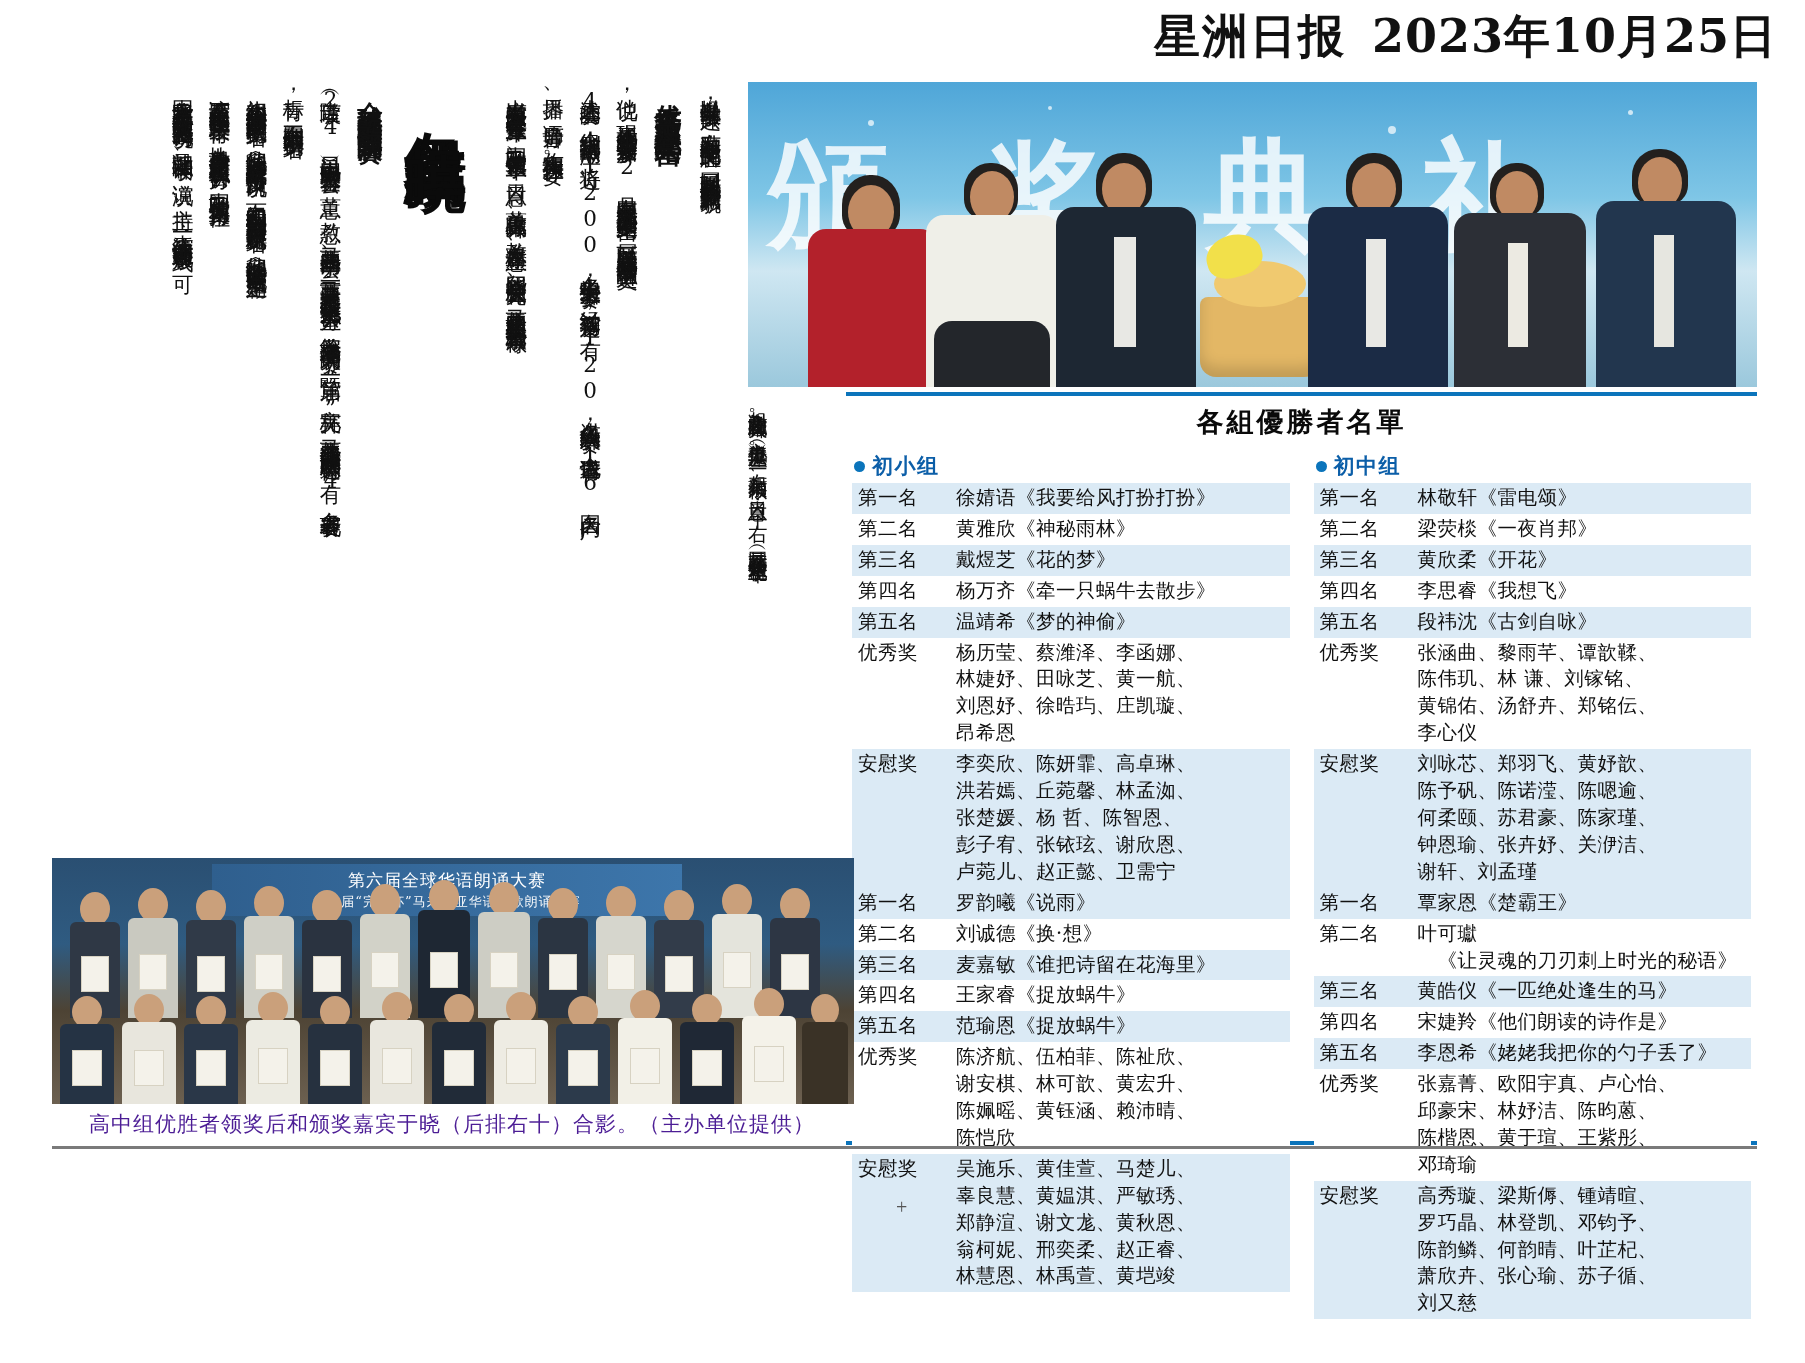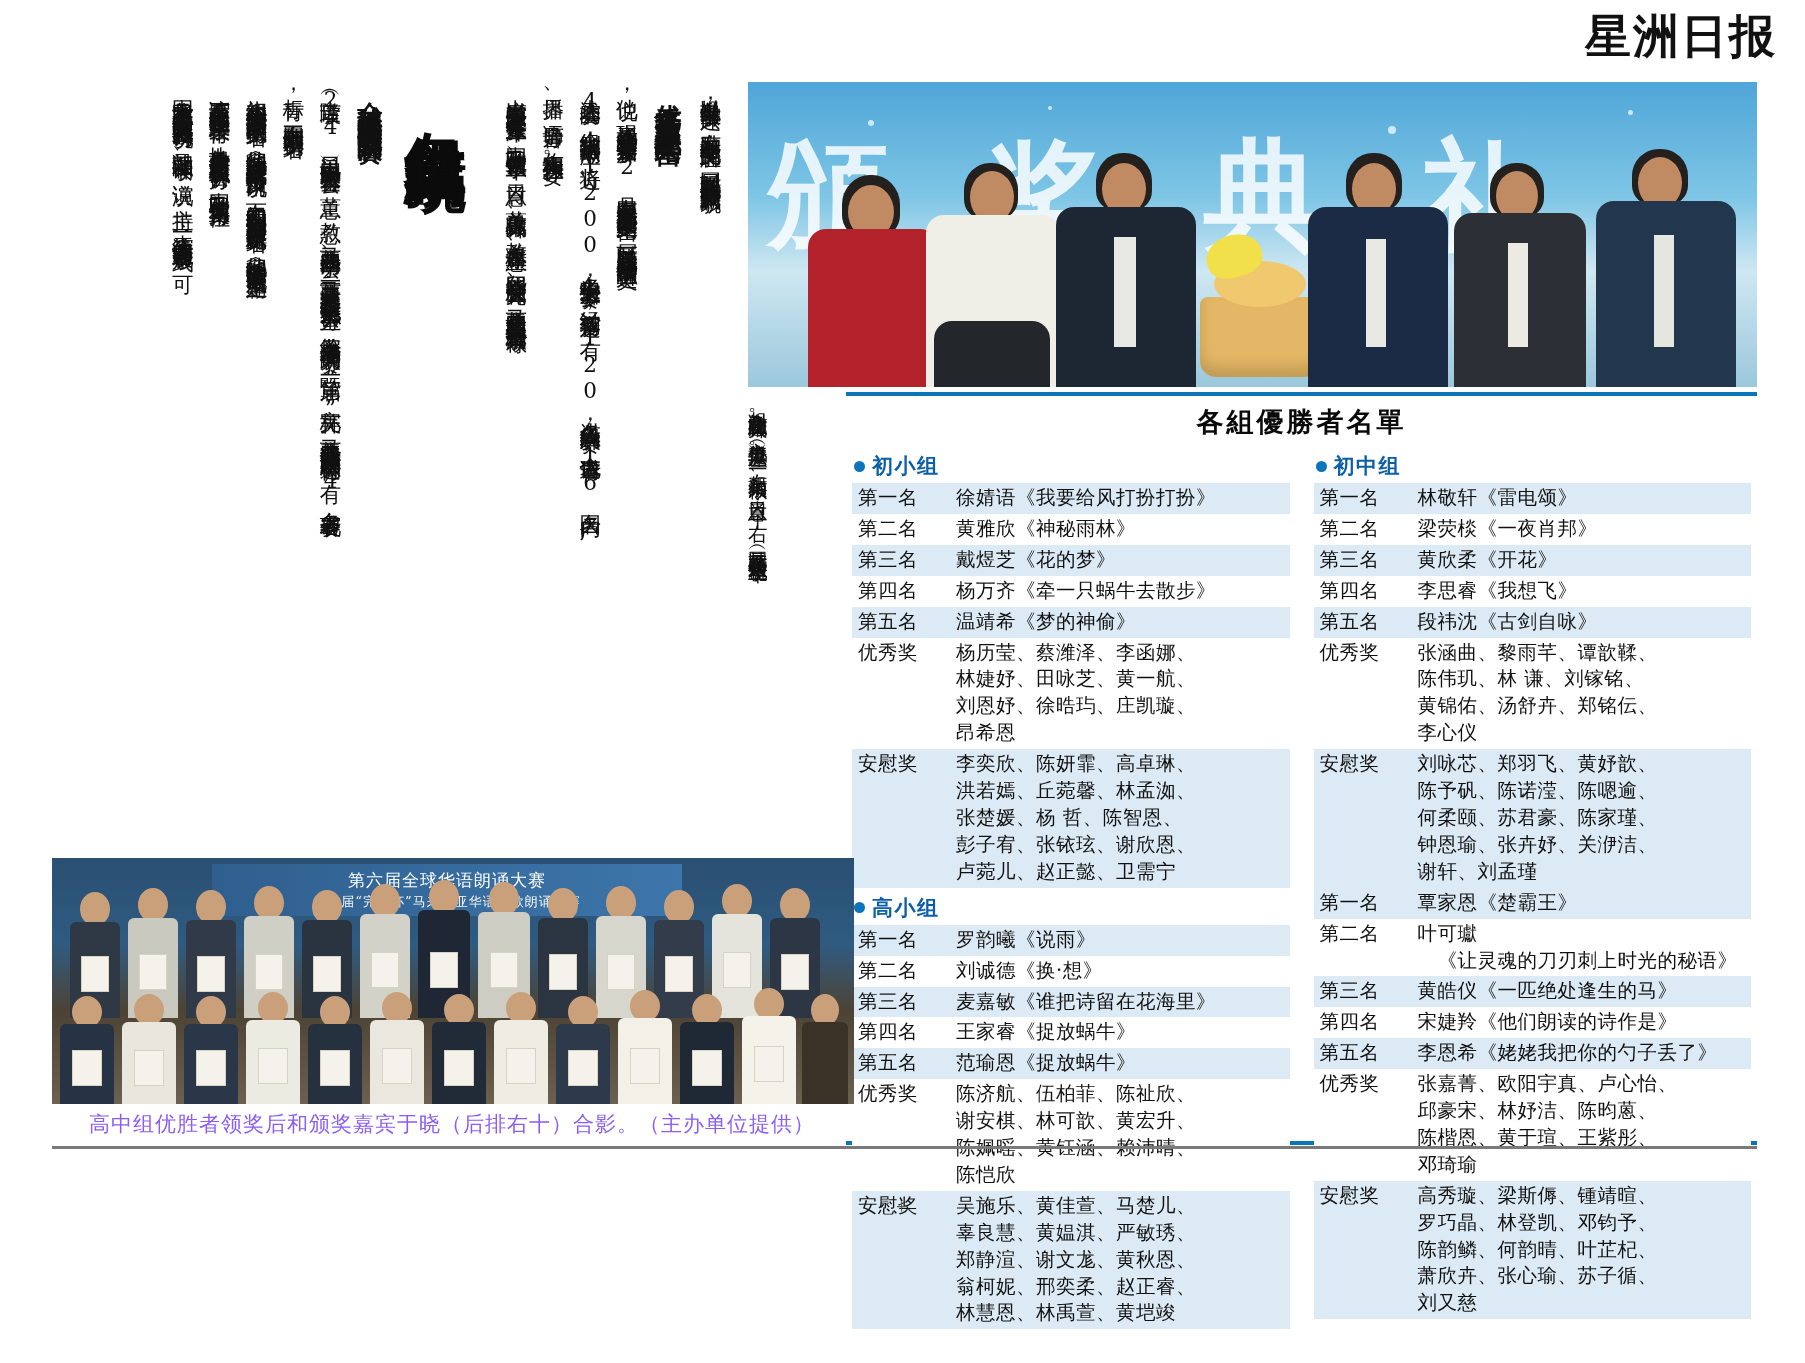--- a/index.html
+++ b/index.html
@@ -248,21 +248,21 @@
 
   .caption {
     position: absolute;
     left: 52px;
     top: 1110px;
     width: 800px;
     font-family: "DejaVu Serif", serif;
     font-size: 21px;
     letter-spacing: 1px;
     text-align: center;
-    color: #8b5cf6;
+    color: #4c1d95;
   }
 
   
   .photo-caption-v {
     position: absolute;
     left: 742px;
     top: 396px;
     height: 390px;
     writing-mode: vertical-rl;
     text-orientation: upright;
@@ -362,20 +362,21 @@
   }
 </style>
 </head>
 <body>
 
 <div class="page">
 
   <div class="masthead">
     <div class="masthead-inner">
       <span class="paper-name">星洲日报</span>
+      <span class="paper-date">2023年10月25日</span>
     </div>
   </div>
 
   <div class="headline-main vtext">各组成績揭曉</div>
   <div class="headline-sub vtext">全球華語朗誦暨詩歌朗誦決賽</div>
 
   <div class="col col-1">
     <p>（吉隆坡24日讯）由中国华文教育基金会、董总、教总、马来西亚留华同学会、马来西亚一带一路委员会及马中文化艺术协会主办“第六届全球华语朗诵大赛”暨第一届“完美杯”马来西亚华语诗歌朗诵决赛顺利进行，有4名参赛者表现标青，在不同的组别中获得第一名。</p>
     <p>初小组和高小组分别由徐婧语及罗韵曦获得第一名，他们朗读的诗作是《我要给风打扮打扮》及《说雨》，而初中组和高中组则分别由林敬轩及覃家恩赢得第一名，他们朗读的诗作是《雷电颂》及《楚霸王》。</p>
     <p>该赛会是在蕉赖十一哩国民型华文学校举行，协办单位为马来西亚全国校长职工会协办，中国驻马大使馆为支持单位。</p>
@@ -505,24 +506,20 @@
             <div>洪若嫣、丘菀馨、林孟洳、</div>
             <div>张楚媛、杨 哲、陈智恩、</div>
             <div>彭子宥、张铱玹、谢欣恩、</div>
             <div>卢菀儿、赵正懿、卫需宁</div>
           </div>
                 </td>
               </tr>
         </tbody>
           </table>
 
-        <div class="group-head">
-          <span class="bullet-dot"></span>
-          <span>高小组</span>
-        </div>
         <table class="res">
           <tbody>
               <tr class="shade">
                 <td class="rank">第一名</td>
                 <td>
                   <div class="name-lines">
                     <div>罗韵曦《说雨》</div>
                   </div>
                 </td>
               </tr>

